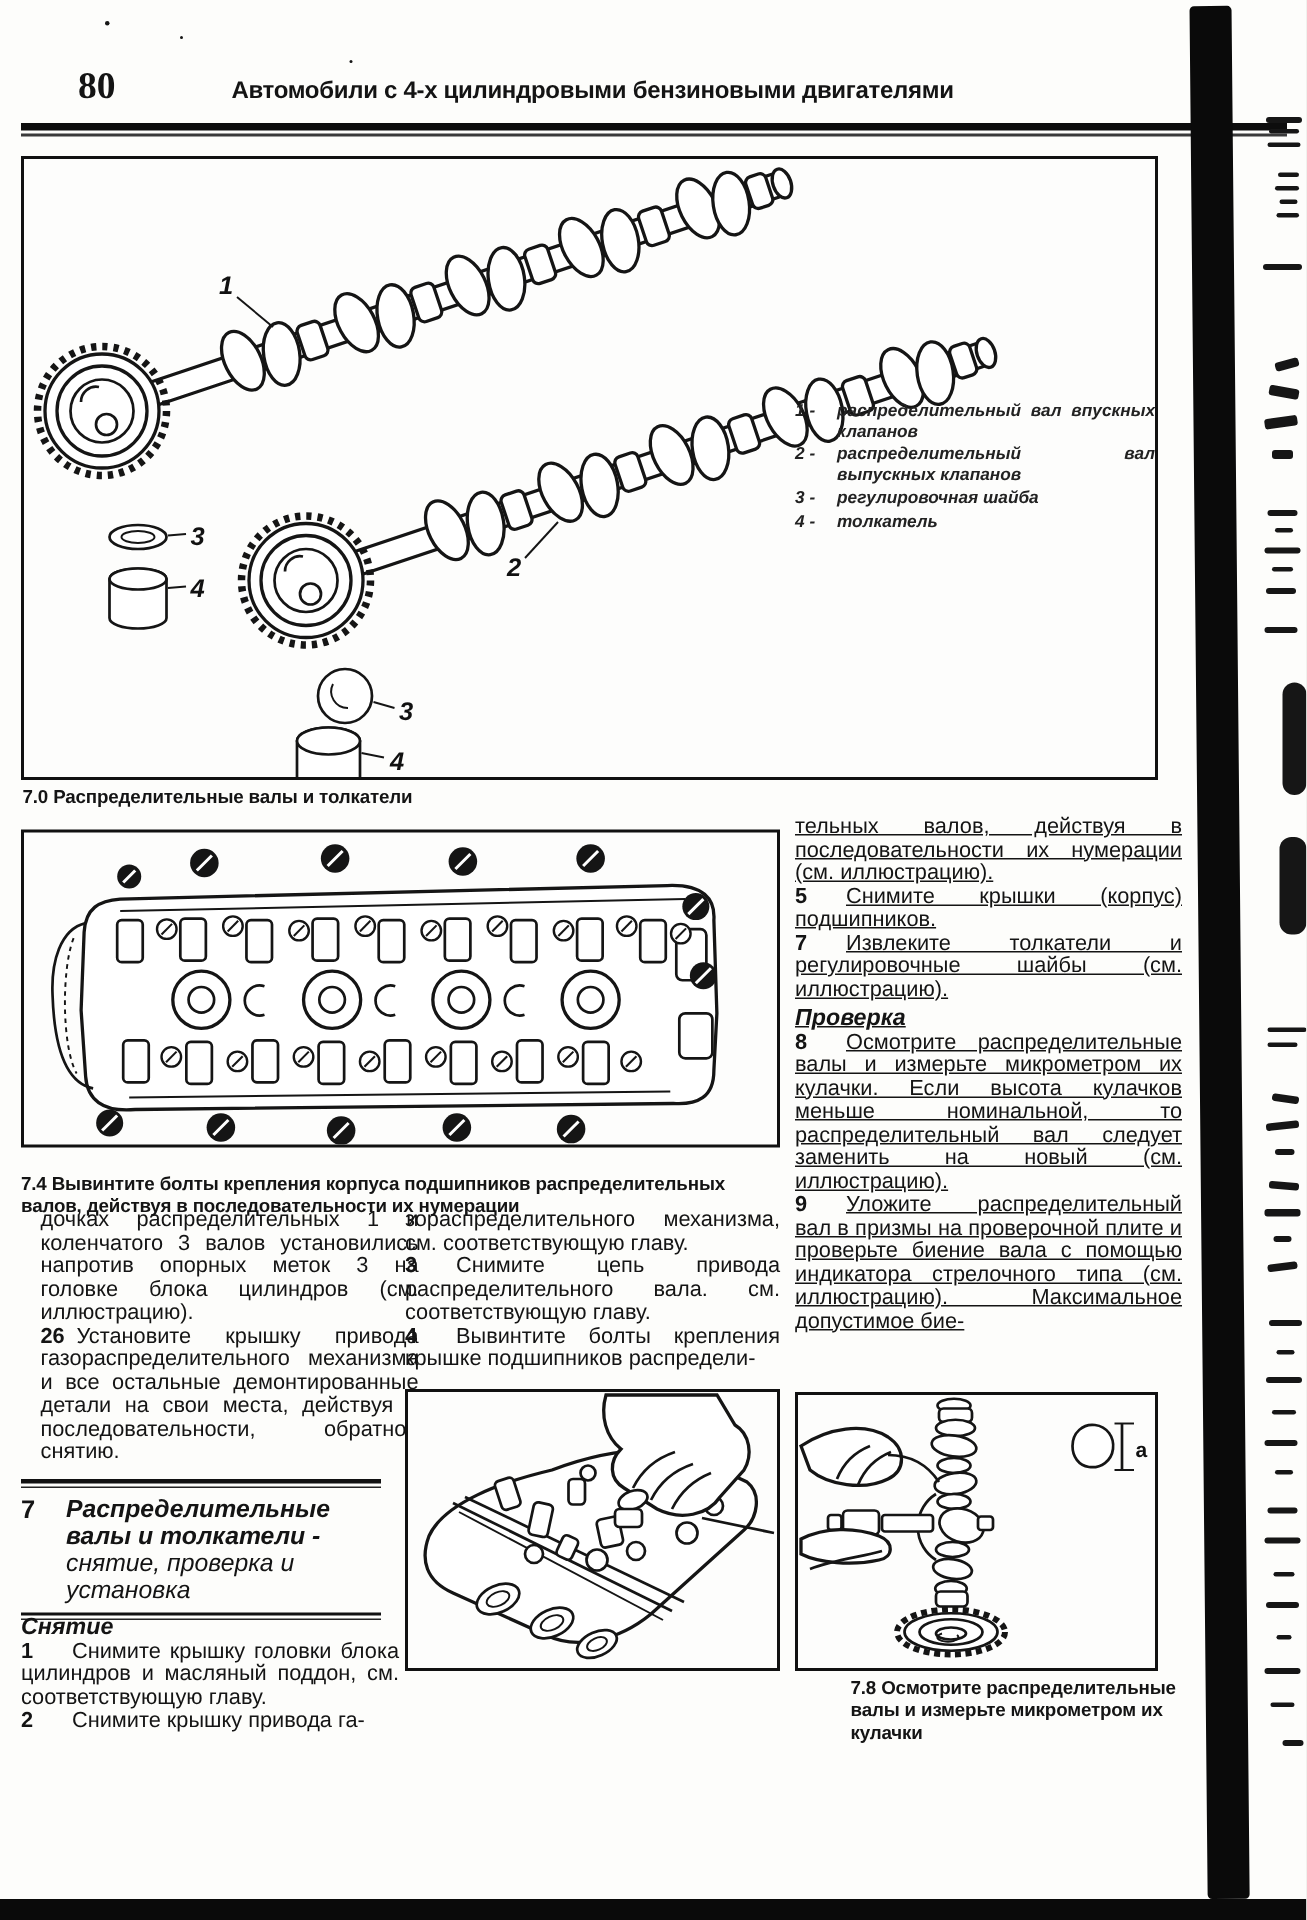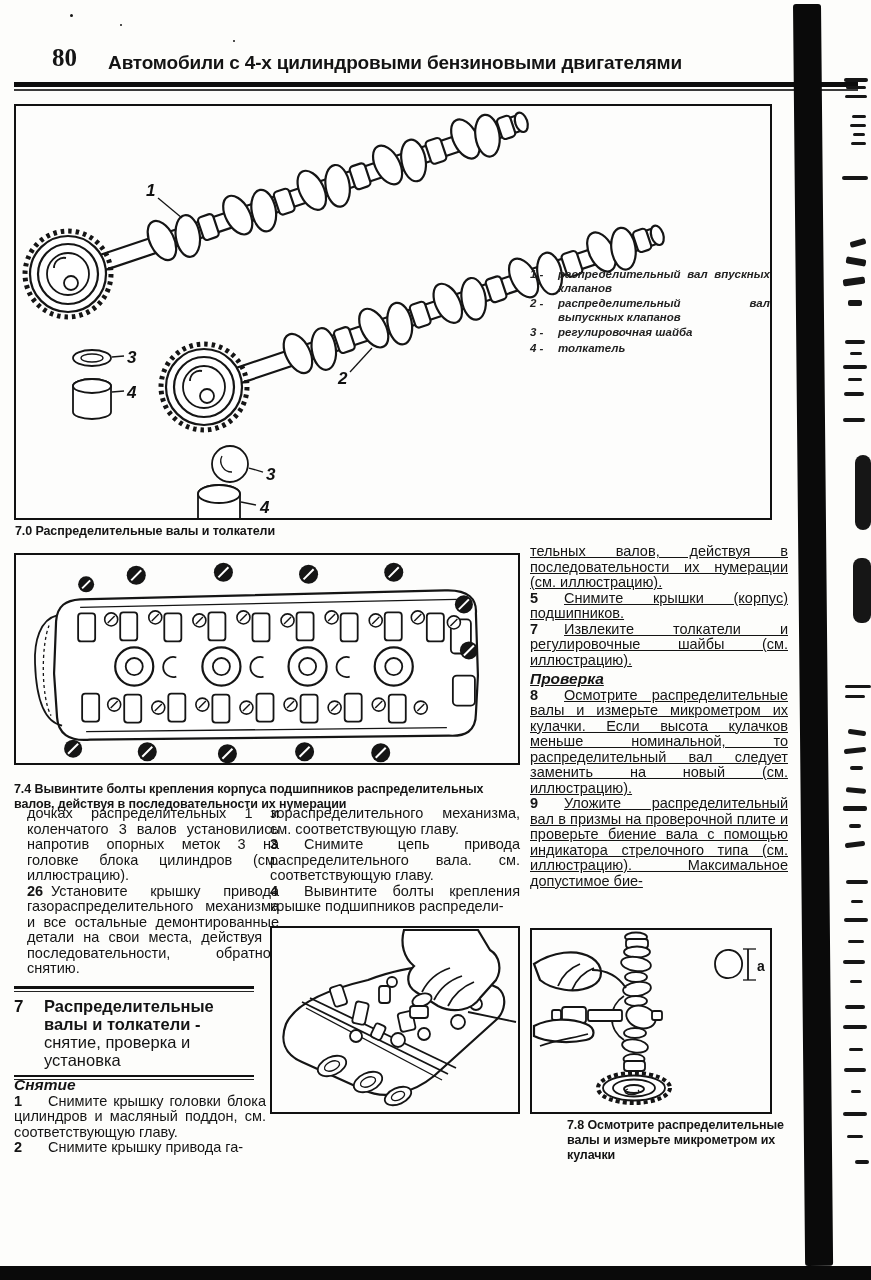--- a/index.html
+++ b/index.html
@@ -2,40 +2,40 @@
 <html><head>
 <meta charset="utf-8">
 <style>
   html,body{margin:0;padding:0;background:#e8e8e4;}
   #page{position:relative;width:871px;height:1280px;background:#fdfdfb;overflow:hidden;
         font-family:"Liberation Sans",sans-serif;color:#141414;}
   
   .pageno{position:absolute;left:16px;top:44px;font-family:"Liberation Serif",serif;
           font-size:25px;font-weight:700;margin-left:36px;}
   .ptitle{position:absolute;left:80px;top:52px;width:630px;text-align:center;
-          font-size:19px;font-weight:700;letter-spacing:-0.2px;}
+          font-size:16px;font-weight:700;letter-spacing:-0.2px;}
   .hr1{position:absolute;left:14px;top:82px;width:844px;height:4.5px;background:#0d0d0d;}
   .hr2{position:absolute;left:14px;top:89px;width:844px;height:1.5px;background:#3a3a3a;}
   
   .fig{position:absolute;box-sizing:border-box;border:2.2px solid #111;background:#fdfdfc;}
   .fig svg{position:absolute;left:0;top:0;width:100%;height:100%;}
   .cap{position:absolute;font-size:12.5px;font-weight:700;line-height:15px;letter-spacing:-0.1px;}
   
   .col{position:absolute;font-size:14.5px;line-height:15.5px;text-align:justify;}
   .col p{margin:0;}
   b.num{font-weight:700;display:inline-block;min-width:34px;}
   b.num2{font-weight:700;display:inline-block;min-width:24px;}
   .subhead{font-size:15.5px;font-weight:700;font-style:italic;margin:3px 0 1px;text-align:left;}
   
   .sec{position:absolute;left:14px;top:986px;width:240px;}
   .sec .rA{height:2.5px;background:#111;margin-bottom:2px;}
   .sec .rB{height:1px;background:#222;}
   .sec .bodyx{display:flex;padding:5px 0 6px;}
   .sec .n{font-weight:700;font-size:17px;width:30px;flex:0 0 30px;}
-  .sec .t{font-size:16.5px;line-height:18px;width:175px;}
+  .sec .t{font-size:16.5px;line-height:18px;width:175px;font-style:italic;}
   .sec .t .b{font-weight:700;}
   
   .legend{position:absolute;left:514px;top:162px;width:240px;font-style:italic;
           font-weight:700;font-size:11.5px;line-height:13.5px;color:#222;}
   .legend .row{display:flex;margin-bottom:2px;}
   .legend .ln{flex:0 0 28px;}
   .legend .lt{flex:1;text-align:justify;}
   
   .m{position:absolute;background:#161616;border-radius:2px;display:block;}
   #gutter{position:absolute;left:793px;top:4px;width:28px;height:1262px;background:#0a0a0a;

